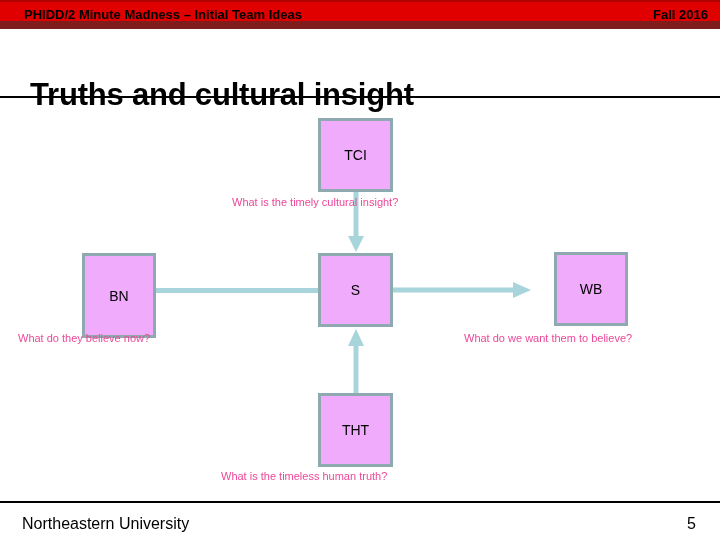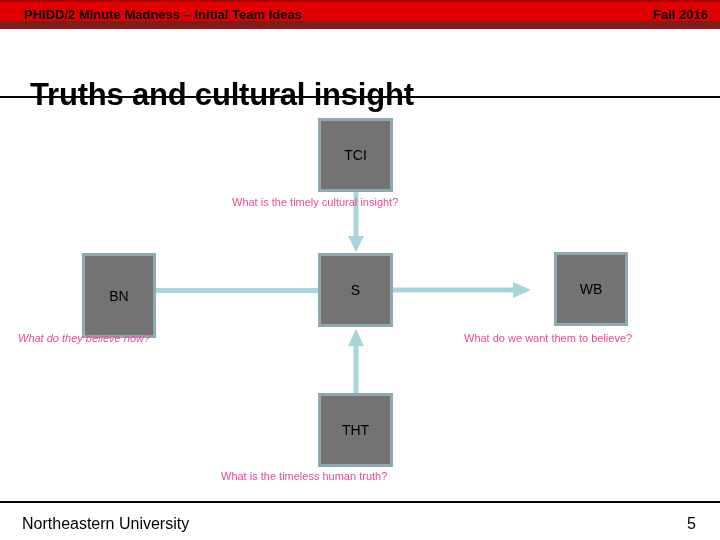--- a/index.html
+++ b/index.html
@@ -63,21 +63,21 @@
     left: 0;
     top: 96px;
     width: 720px;
     height: 2px;
     background: #000000;
   }
 
   
   .node-box {
     position: absolute;
-    background: #737373;
+    background: #f0abfc;
     border: 3px solid #8fa9b0;
     box-sizing: border-box;
     display: flex;
     align-items: center;
     justify-content: center;
     font-size: 14px;
     color: #000000;
   }
   #node-tci { left: 318px; top: 118px; width: 75px; height: 74px; }
   #node-bn  { left: 82px;  top: 253px; width: 74px; height: 85px; }
@@ -119,21 +119,21 @@
   }
 
   
   .caption {
     position: absolute;
     font-size: 11px;
     color: #ec4899;
     white-space: nowrap;
   }
   #caption-tci { left: 232px; top: 196px; }
-  #caption-bn  { left: 18px;  top: 332px; font-style: italic; }
+  #caption-bn  { left: 18px;  top: 332px; }
   #caption-wb  { left: 464px; top: 332px; }
   #caption-tht { left: 221px; top: 470px; }
 
   
   #footer-rule {
     position: absolute;
     left: 0;
     top: 501px;
     width: 720px;
     height: 2px;

